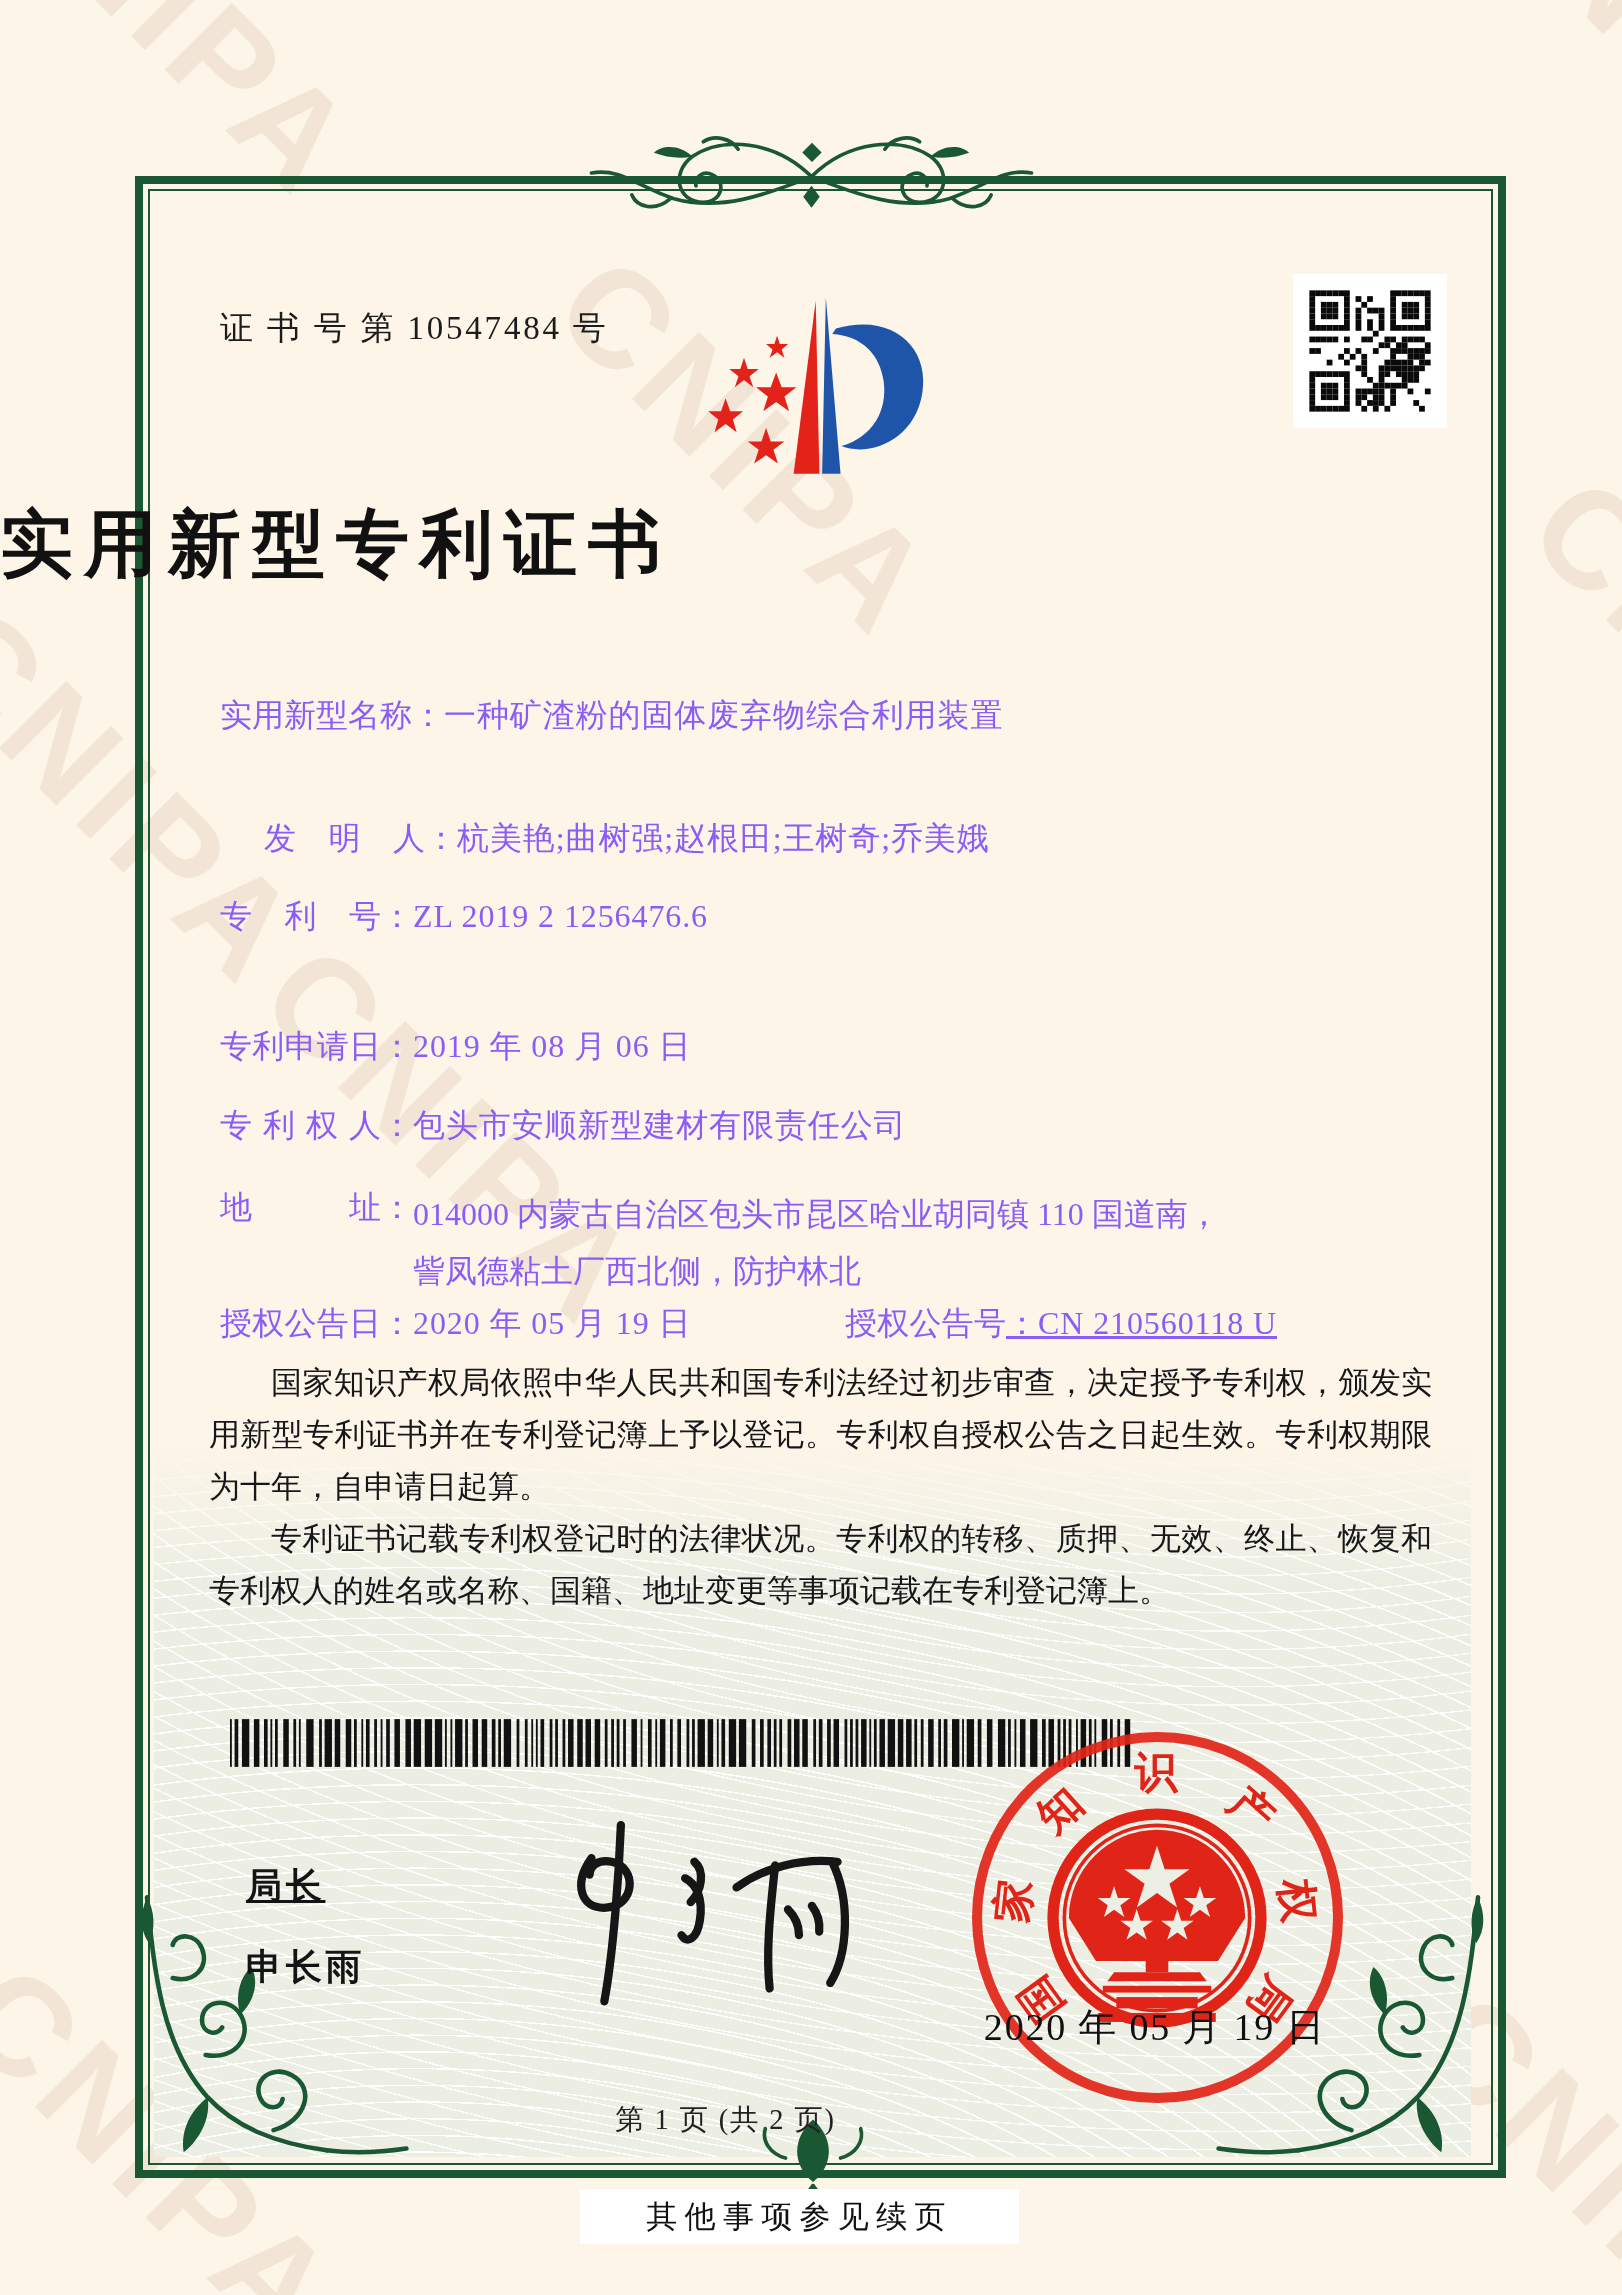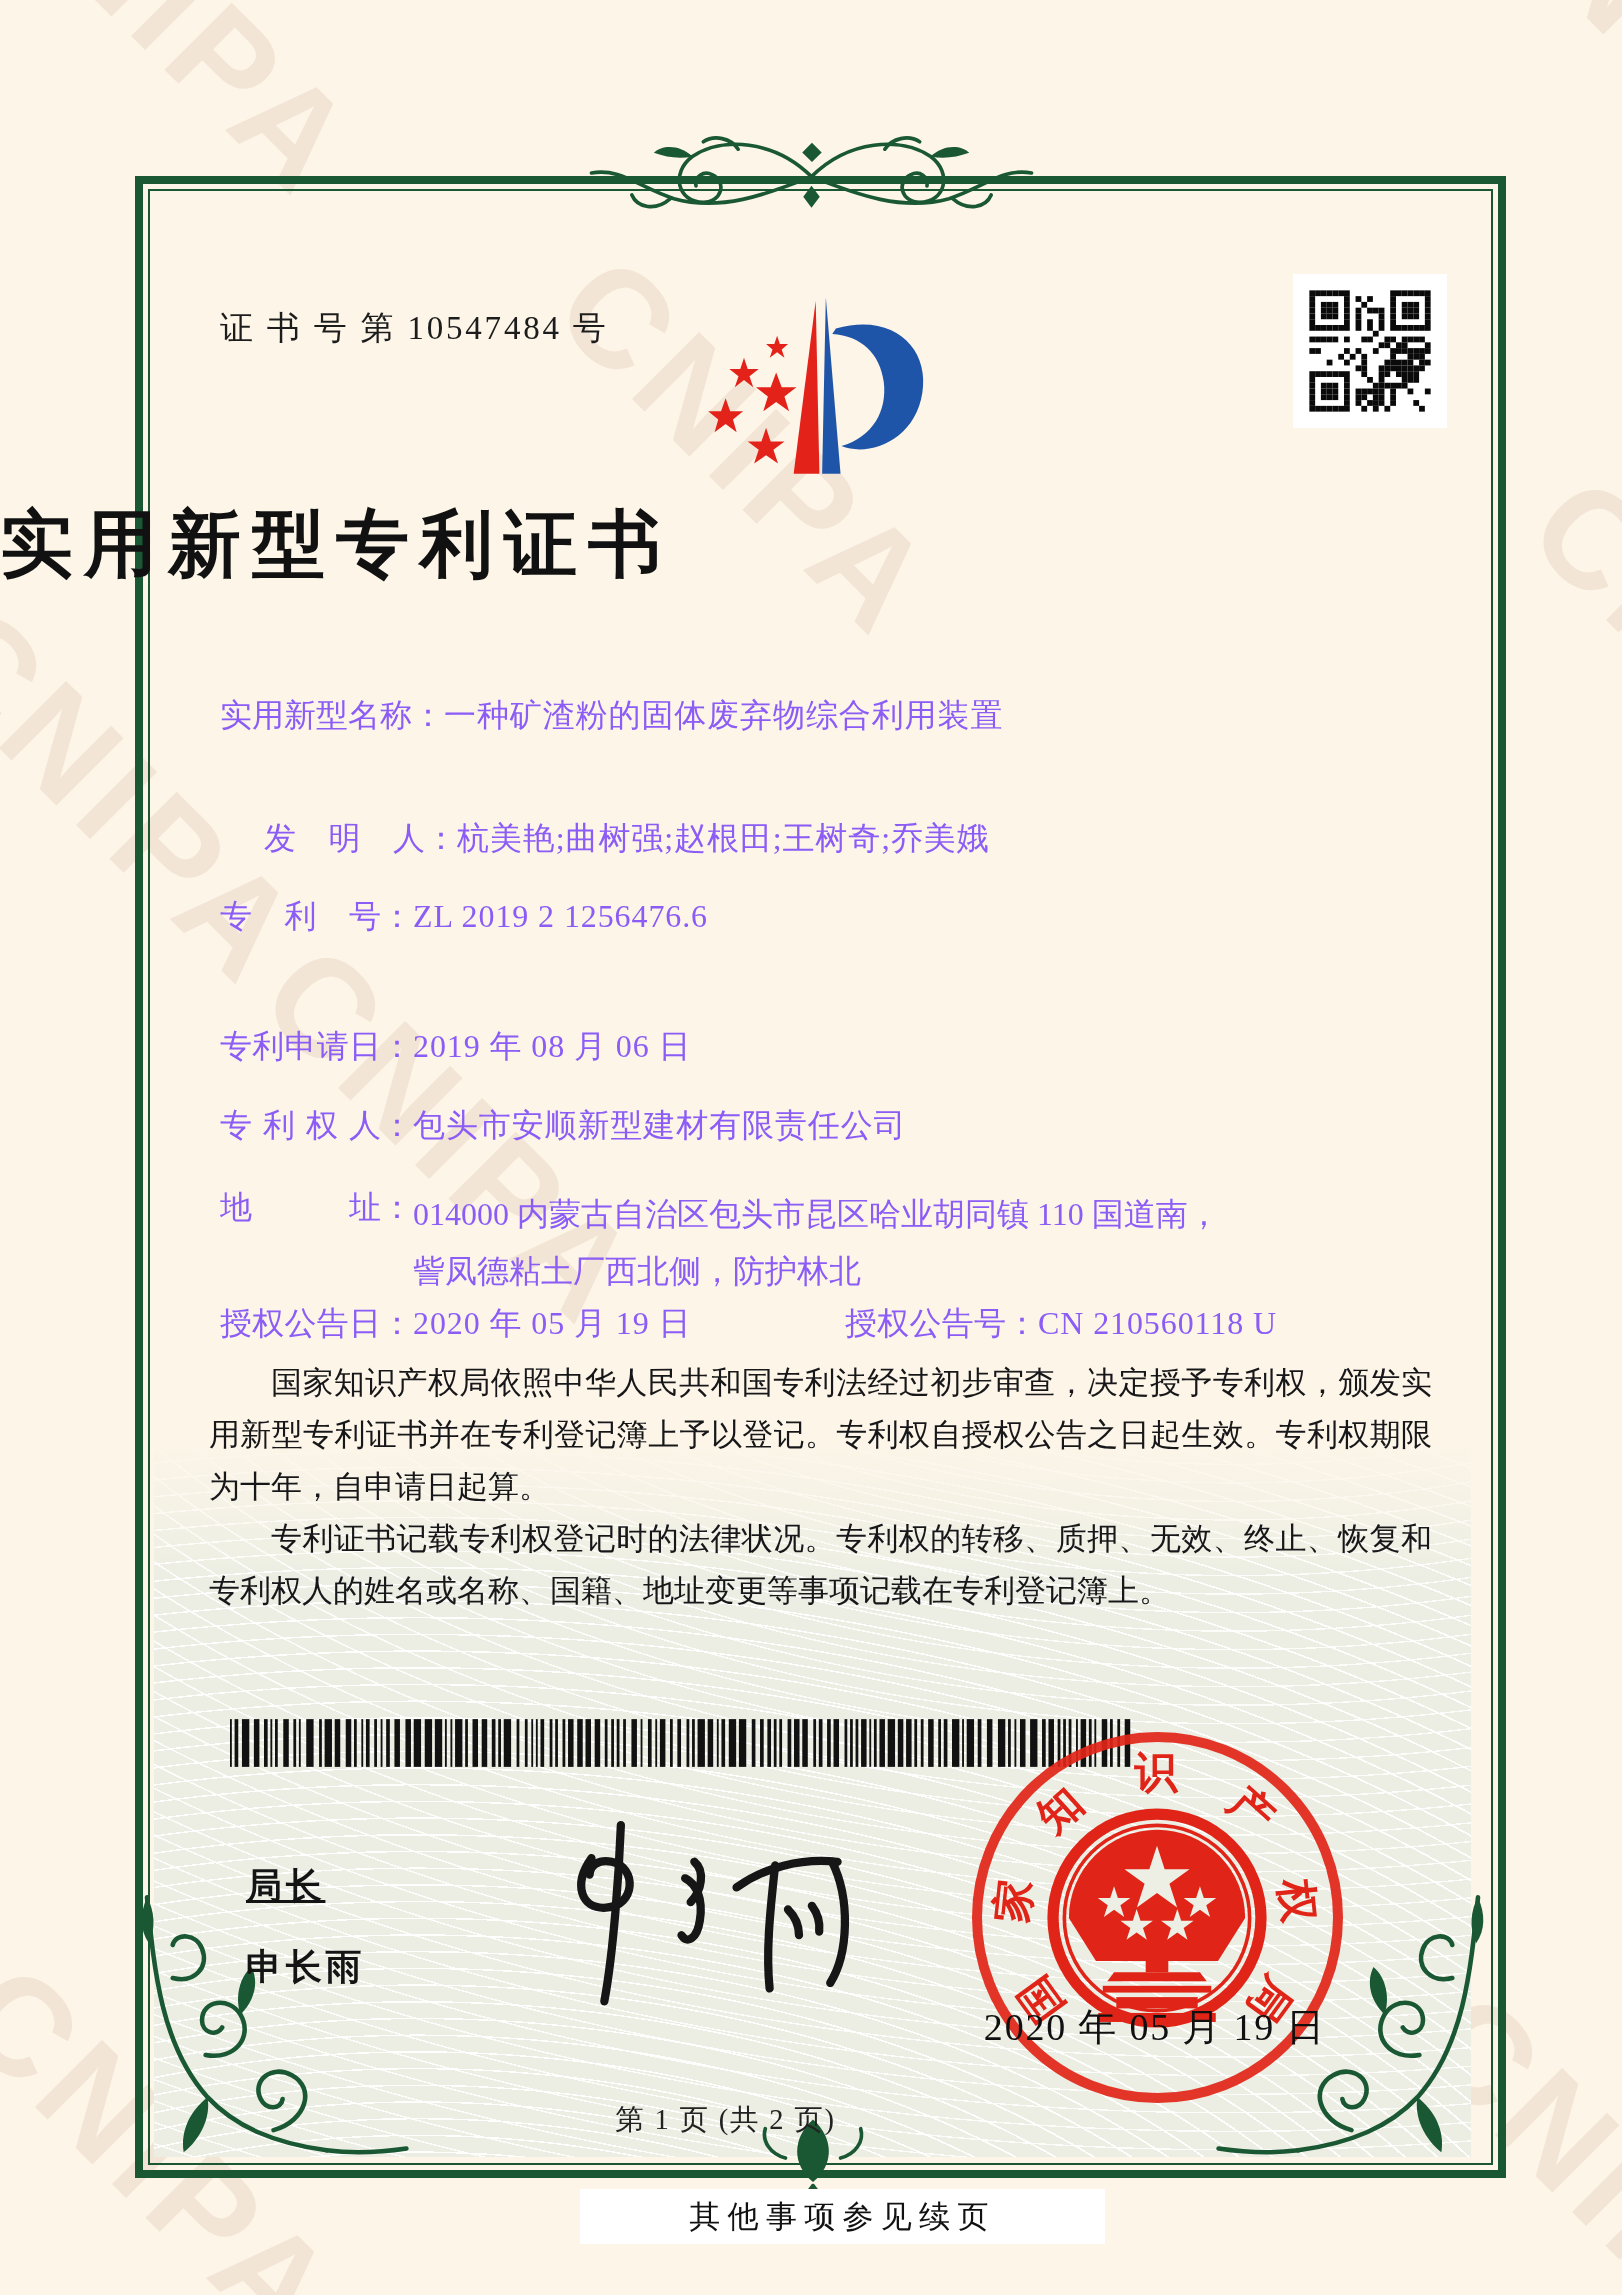--- a/index.html
+++ b/index.html
@@ -50,21 +50,21 @@
   .seal-ring{position:absolute;left:0;top:0;width:351px;height:351px;border:10px solid rgba(225,37,24,.92);
              border-radius:50%;}
   .seal-char{position:absolute;width:48px;height:48px;margin-left:-24px;margin-top:-24px;
              font-size:43px;font-weight:700;color:#e02518;text-align:center;line-height:48px;
              font-family:"Liberation Serif","DejaVu Serif",serif;}
   .seal-date{position:absolute;left:944px;top:2002px;width:422px;text-align:center;
              font-size:38px;color:#101010;letter-spacing:1.8px;}
 
   .footer-page{position:absolute;left:0;top:2101px;width:1451px;text-align:center;
                font-size:28.5px;color:#222;letter-spacing:1.8px;}
-  .cont-box{position:absolute;left:580px;top:2189px;width:525px;height:55px;background:#ffffff;
+  .cont-box{position:absolute;left:580px;top:2189px;width:439px;height:55px;background:#ffffff;
             text-align:center;line-height:55px;font-size:31px;letter-spacing:7.3px;color:#111;}
 
   .qr-box{position:absolute;left:1293px;top:274px;width:154px;height:154px;background:#ffffff;}
   .logo-box{position:absolute;left:687px;top:264px;width:285px;height:230px;}
 </style>
 </head>
 <body>
 
 <div id="page">
 
@@ -408,21 +408,21 @@
   </div>
 
   <div class="field" style="top:1186px;">
     <span class="lbl5">地址</span><span>：</span><span class="addr-val"><span>014000 内蒙古自治区包头市昆区哈业胡同镇 110 国道南，</span><br><span>訾凤德粘土厂西北侧，防护林北</span></span>
   </div>
 
   <div class="field" style="top:1302px;">
     <span class="lbl5">授权公告日</span><span>：</span><span class="val">2020 年 05 月 19 日</span>
   </div>
 
-  <div class="field" style="left:845px;top:1302px;">
+  <div class="field" style="left:845px;top:1302px;text-decoration:underline;">
     <span class="lbl5">授权公告号</span><span>：</span><span class="val">CN 210560118 U</span>
   </div>
 
   <div class="para" style="top:1513px;">专利证书记载专利权登记时的法律状况。专利权的转移、质押、无效、终止、恢复和专利权人的姓名或名称、国籍、地址变更等事项记载在专利登记簿上。</div>
   <div class="para" style="top:1357px;">国家知识产权局依照中华人民共和国专利法经过初步审查，决定授予专利权，颁发实用新型专利证书并在专利登记簿上予以登记。专利权自授权公告之日起生效。专利权期限为十年，自申请日起算。</div>
 
   <div class="barcode-box">
     <svg id="barcode" width="914" height="48" viewBox="0 0 995 52">
         <rect x="0" y="0" width="2" height="52" fill="#111"></rect>
         <rect x="5" y="0" width="4" height="52" fill="#111"></rect>

